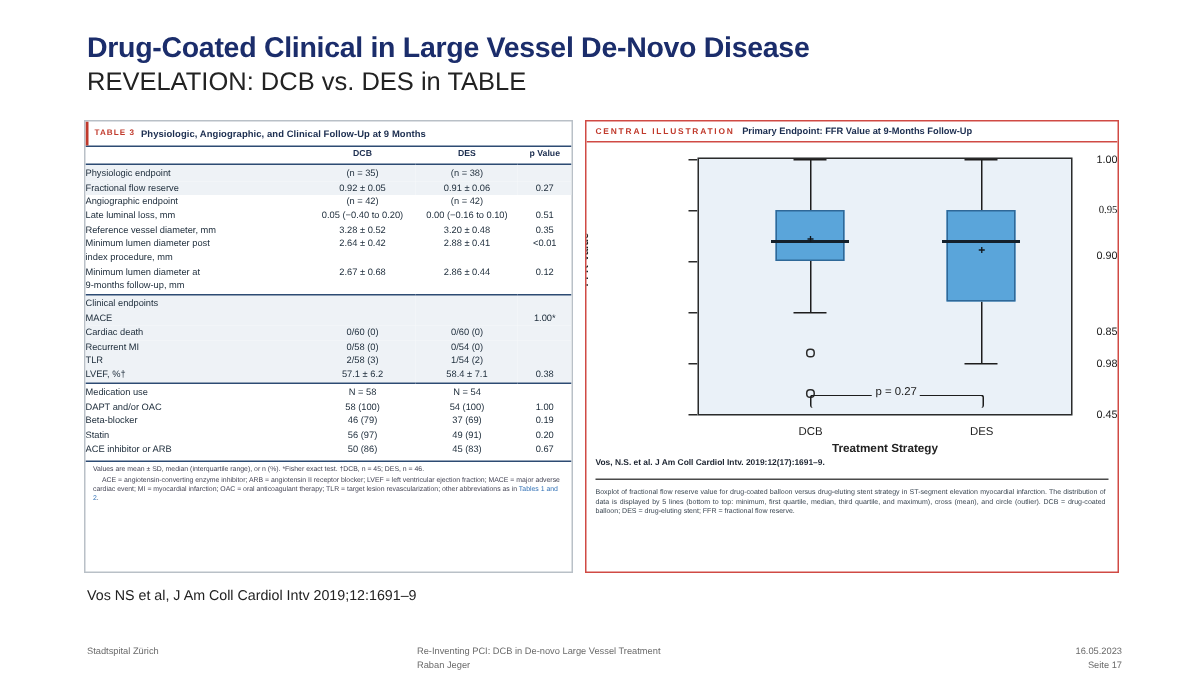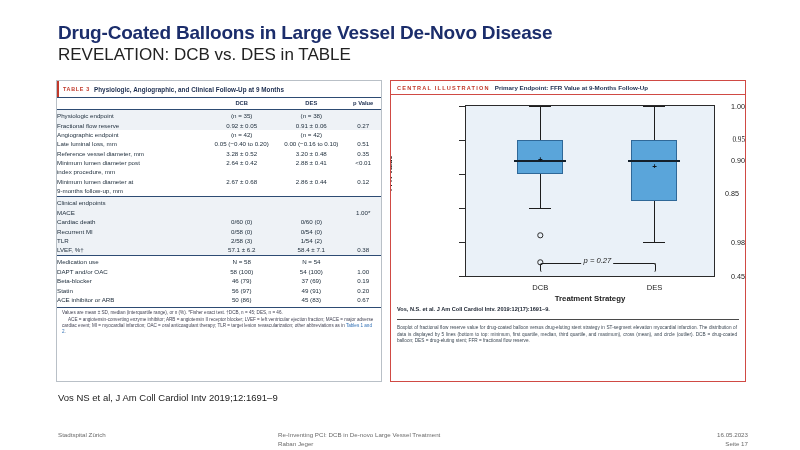--- a/index.html
+++ b/index.html
@@ -117,21 +117,21 @@
     position:absolute;left:58px;top:392px;font-size:9.5px;color:#222;
   }
   .ftr{position:absolute;font-size:6.2px;color:#6a6a6a;line-height:9px;}
   #ftr-left{left:58px;top:430px;}
   #ftr-mid{left:278px;top:430px;}
   #ftr-right{right:52px;top:430px;text-align:right;}
 </style>
 </head>
 <body>
 
-<div id="slide-title">Drug-Coated Balloons in Large Vessel De-Novo Disease</div>
+<div id="slide-title">Drug-Coated Clinical in Large Vessel De-Novo Disease</div>
 <div id="slide-subtitle">REVELATION: DCB vs. DES in TABLE</div>
 
 <div id="table-figure">
   <div id="table-caption-bar">
     <span class="tbl-label">TABLE 3</span>
     <span class="tbl-title">Physiologic, Angiographic, and Clinical Follow-Up at 9 Months</span>
   </div>
 
   <table class="jtab">
     <tbody id="jtab-body">
@@ -276,23 +276,23 @@
     <span class="ci-title">Primary Endpoint: FFR Value at 9-Months Follow-Up</span>
   </div>
 
   <div id="plot-wrap">
     <div id="ylabel">FFR Value</div>
     <div id="ytick-labels">
         <div class="ytick-lbl" style="top: 181px;">0.45</div>
         <div class="ytick-mark" style="top: 181px;"></div>
         <div class="ytick-lbl" style="top: 147px;">0.98</div>
         <div class="ytick-mark" style="top: 147px;"></div>
-        <div class="ytick-lbl" style="top: 98px; text-align: center;">0.85</div>
+        <div class="ytick-lbl" style="top: 126px;">0.85</div>
         <div class="ytick-mark" style="top: 113px;"></div>
-        <div class="ytick-lbl" style="top: 65px;">0.90</div>
+        <div class="ytick-lbl" style="top: 75px;">0.90</div>
         <div class="ytick-mark" style="top: 79px;"></div>
         <div class="ytick-lbl" style="top: 45px; font-family: Liberation Serif, serif;">0.95</div>
         <div class="ytick-mark" style="top: 45px;"></div>
         <div class="ytick-lbl" style="top: 11px;">1.00</div>
         <div class="ytick-mark" style="top: 11px;"></div>
       </div>
     <div id="plot-area">
       <div id="boxes-layer">
           <div>
             <div class="wline" style="left: 73.9px; top: 0px; height: 34px;"></div>
@@ -309,21 +309,21 @@
             <div class="wline" style="left: 187.98px; top: 0px; height: 34px;"></div>
             <div class="cap" style="left: 177.48px; top: 0px; width: 22px;"></div>
             <div class="wline" style="left: 187.98px; top: 95.2px; height: 40.8px;"></div>
             <div class="cap" style="left: 177.48px; top: 136px; width: 22px;"></div>
             <div class="bx" style="left: 165.48px; top: 34px; width: 46px; height: 61.2px;"></div>
             <div class="med" style="left: 162.48px; top: 54.4px; width: 52px;"></div>
             <div class="mean" style="left: 188.48px; top: 61.2px;">+</div>
           </div>
         </div>
       <div id="pbr" style="left: 74.4px; width: 114.08px; top: 157.24px; height: 8px;"></div>
-      <div id="plabel" style="left: 131.44px; top: 150.24px; font-style: italic;">p = 0.27</div>
+      <div id="plabel" style="left: 131.44px; top: 150.24px;">p = 0.27</div>
     </div>
     <div id="xtick-labels">
         <div class="xtick-lbl" style="left: 149.4px;">DCB</div>
         <div class="xtick-lbl" style="left: 263.48px;">DES</div>
       </div>
     <div id="xlabel">Treatment Strategy</div>
   </div>
 
   <div id="ci-source">Vos, N.S. et al. J Am Coll Cardiol Intv. 2019:12(17):1691–9.</div>
   <div id="ci-rule"></div>

